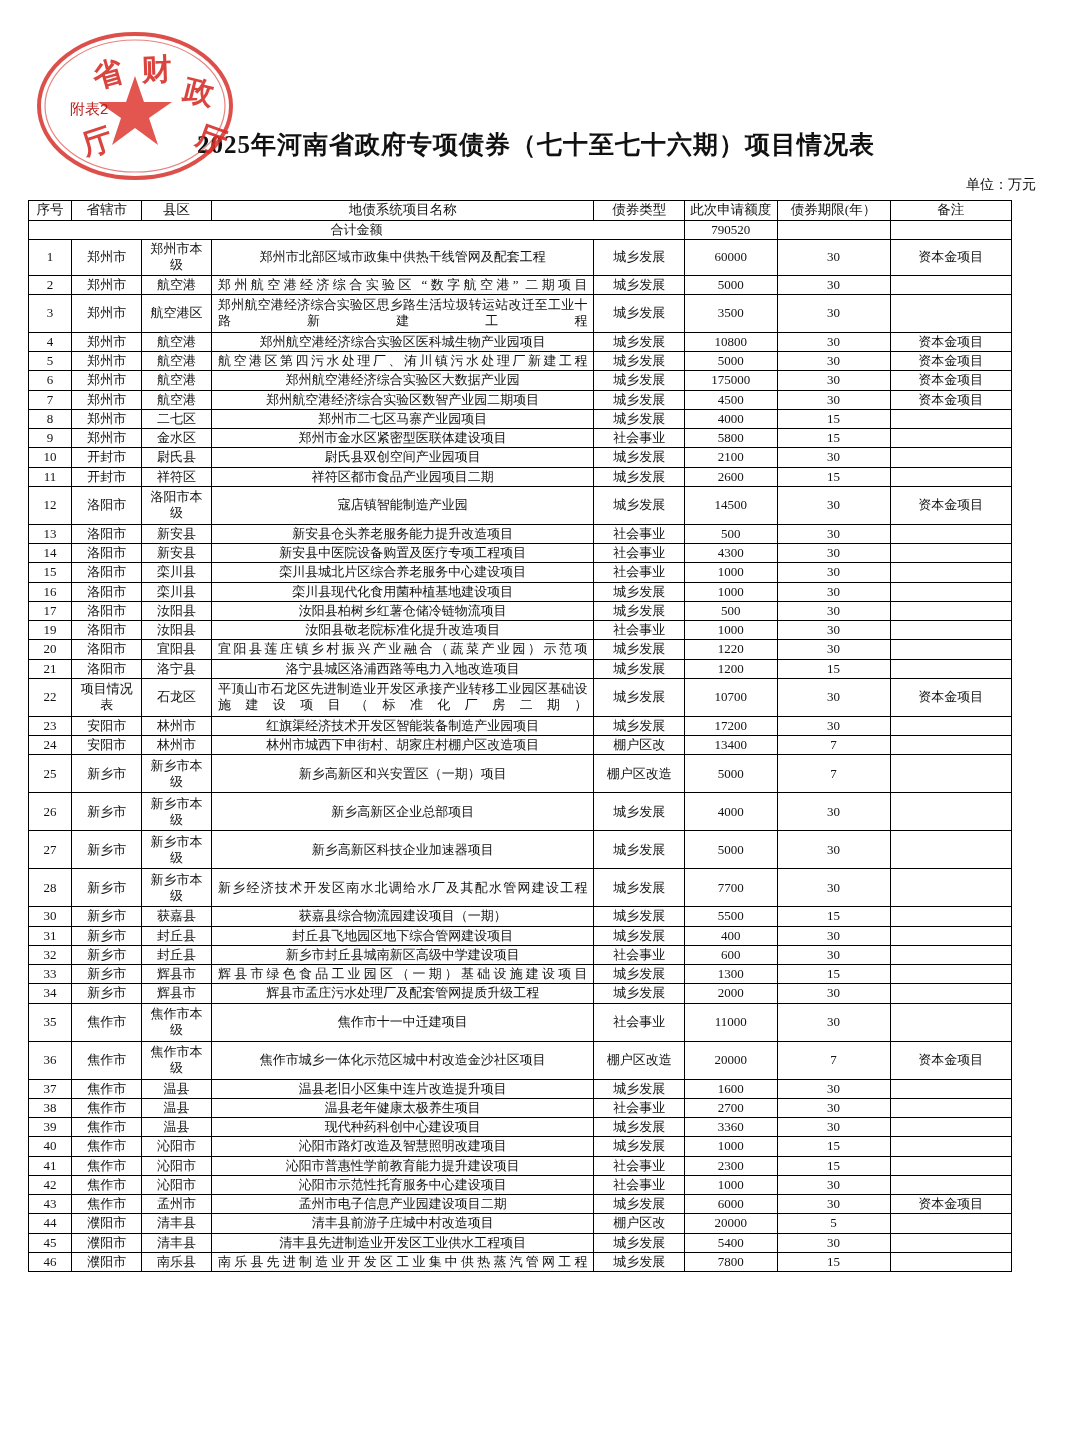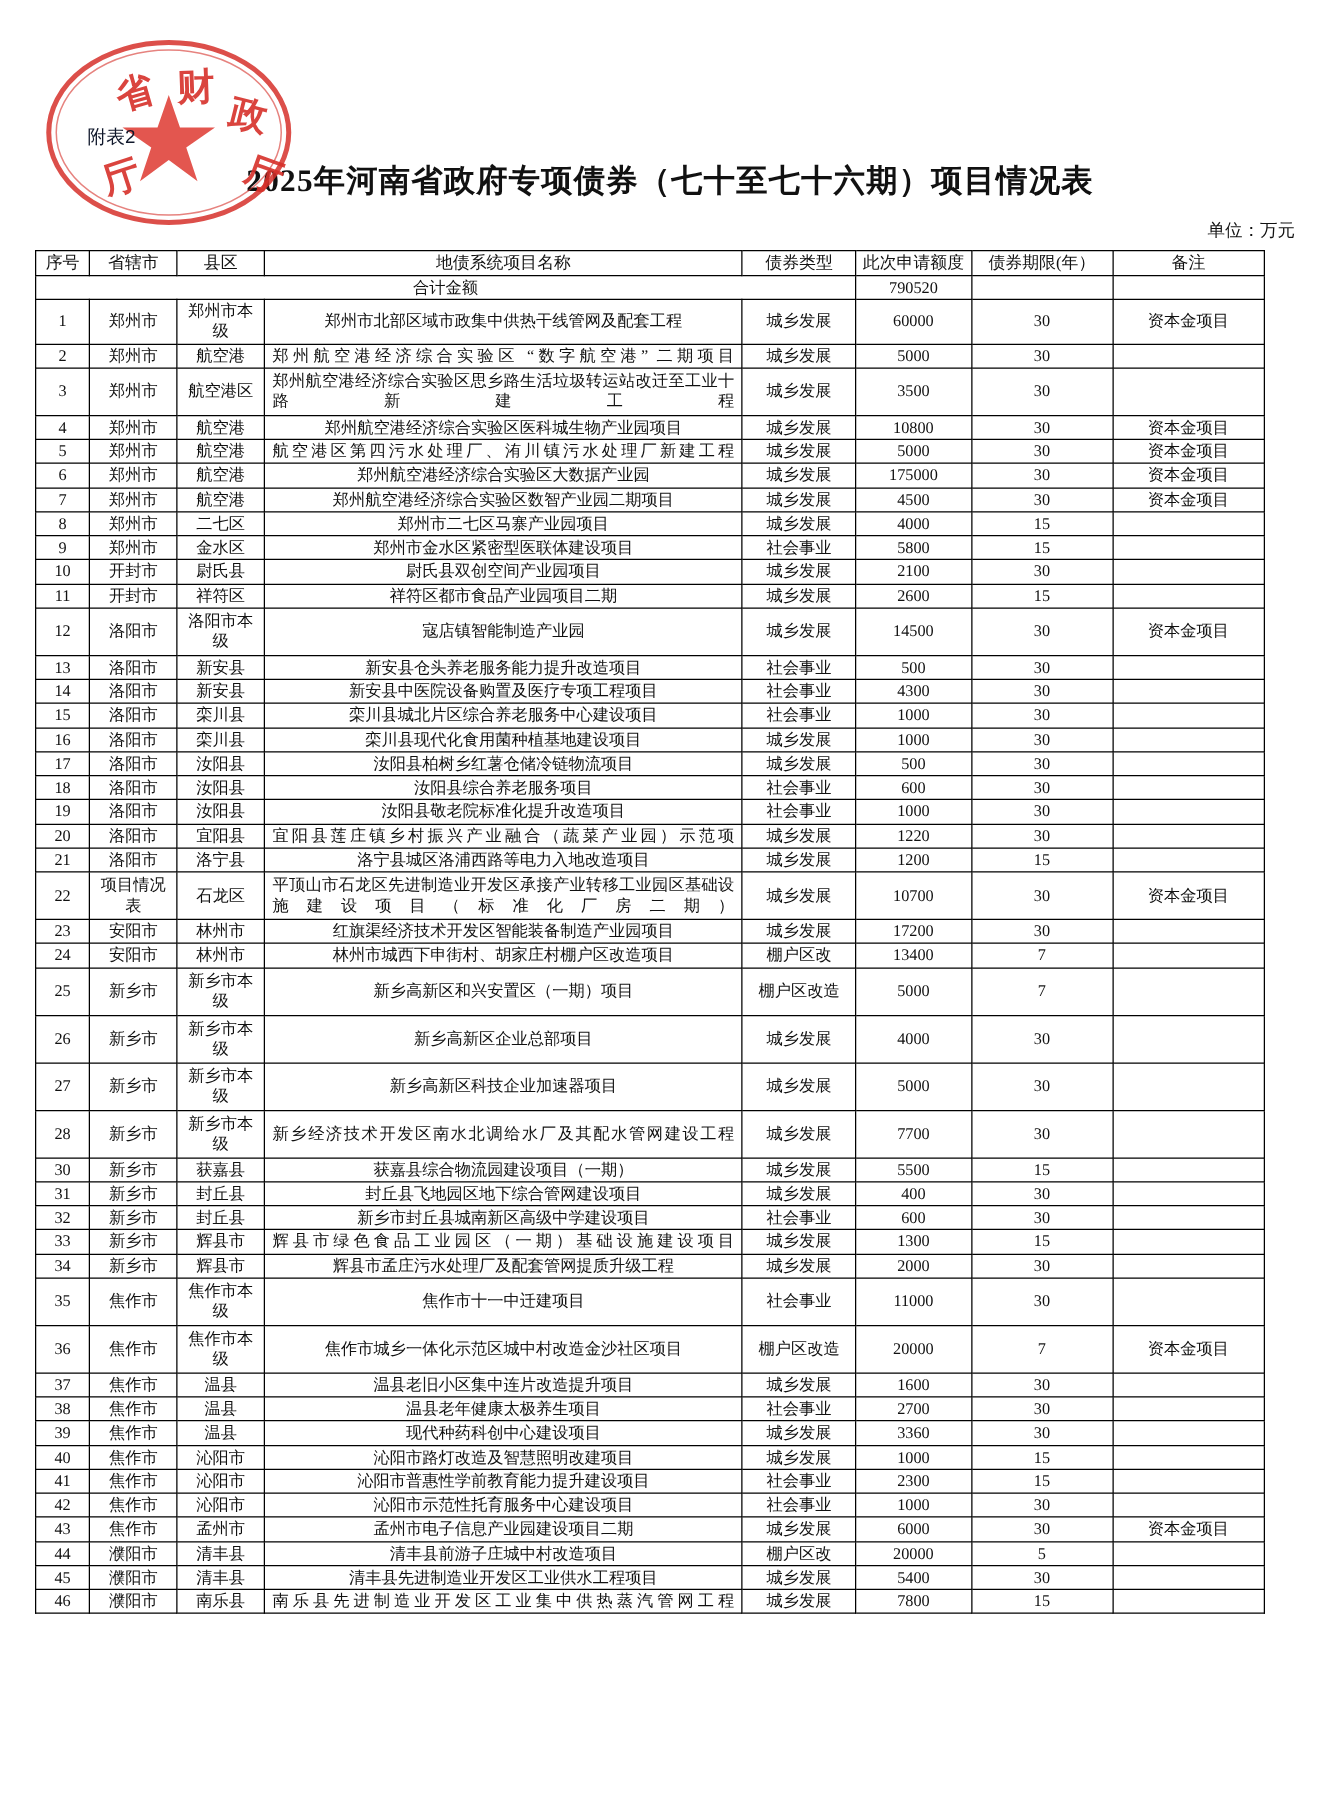--- a/index.html
+++ b/index.html
@@ -24,21 +24,21 @@
     width:230px;height:160px;
     pointer-events:none;
     z-index:5;
   }
   .attach-label{
     position:absolute;
     left:70px;top:100px;
     font-size:15px;
     font-family:"Liberation Sans", sans-serif;
     z-index:6;
-    color:#0f172a;
+    color:#b91c1c;
   }
   .doc-title{
     position:absolute;
     left:0;right:0;top:128px;
     text-align:center;
     font-size:25px;
     font-weight:bold;
     letter-spacing:1px;
     font-family:"Liberation Serif", serif;
   }
@@ -299,30 +299,20 @@
           <td>17</td>
           <td>洛阳市</td>
           <td>汝阳县</td>
           <td class="name">汝阳县柏树乡红薯仓储冷链物流项目</td>
           <td>城乡发展</td>
           <td>500</td>
           <td>30</td>
           <td></td>
         </tr>
         <tr>
-          <td>18</td>
-          <td>洛阳市</td>
-          <td>汝阳县</td>
-          <td class="name">汝阳县综合养老服务项目</td>
-          <td>社会事业</td>
-          <td>600</td>
-          <td>30</td>
-          <td></td>
-        </tr>
-        <tr>
           <td>19</td>
           <td>洛阳市</td>
           <td>汝阳县</td>
           <td class="name">汝阳县敬老院标准化提升改造项目</td>
           <td>社会事业</td>
           <td>1000</td>
           <td>30</td>
           <td></td>
         </tr>
         <tr>

